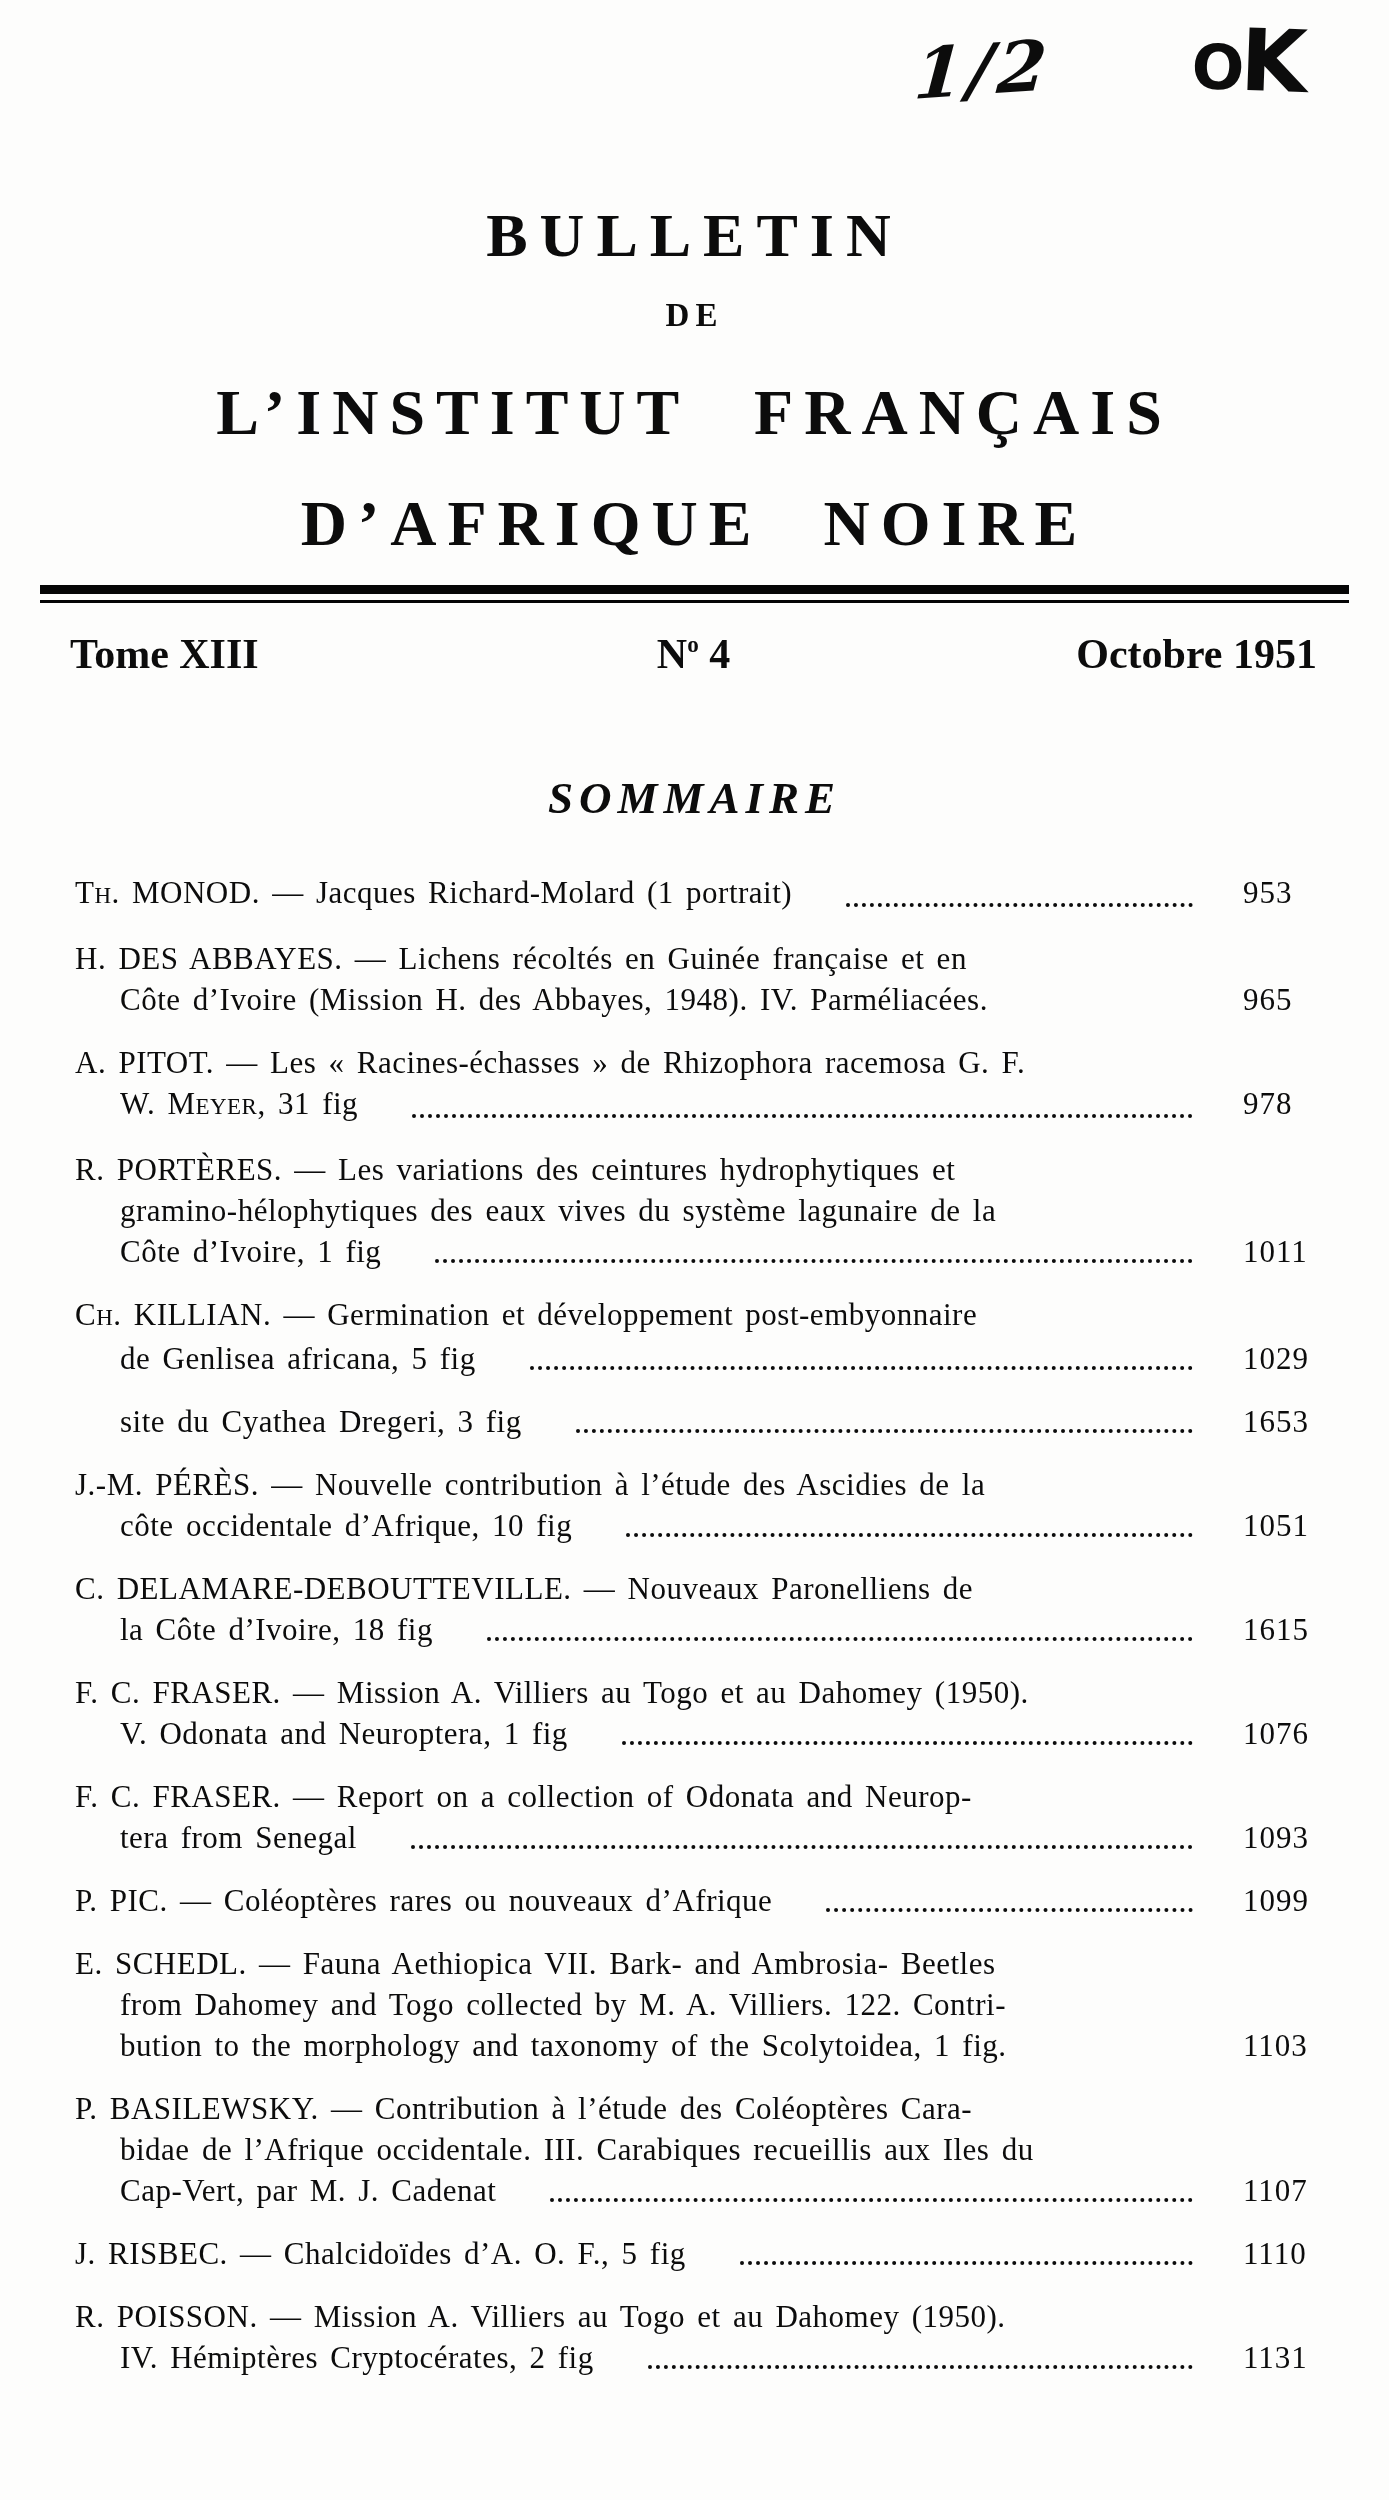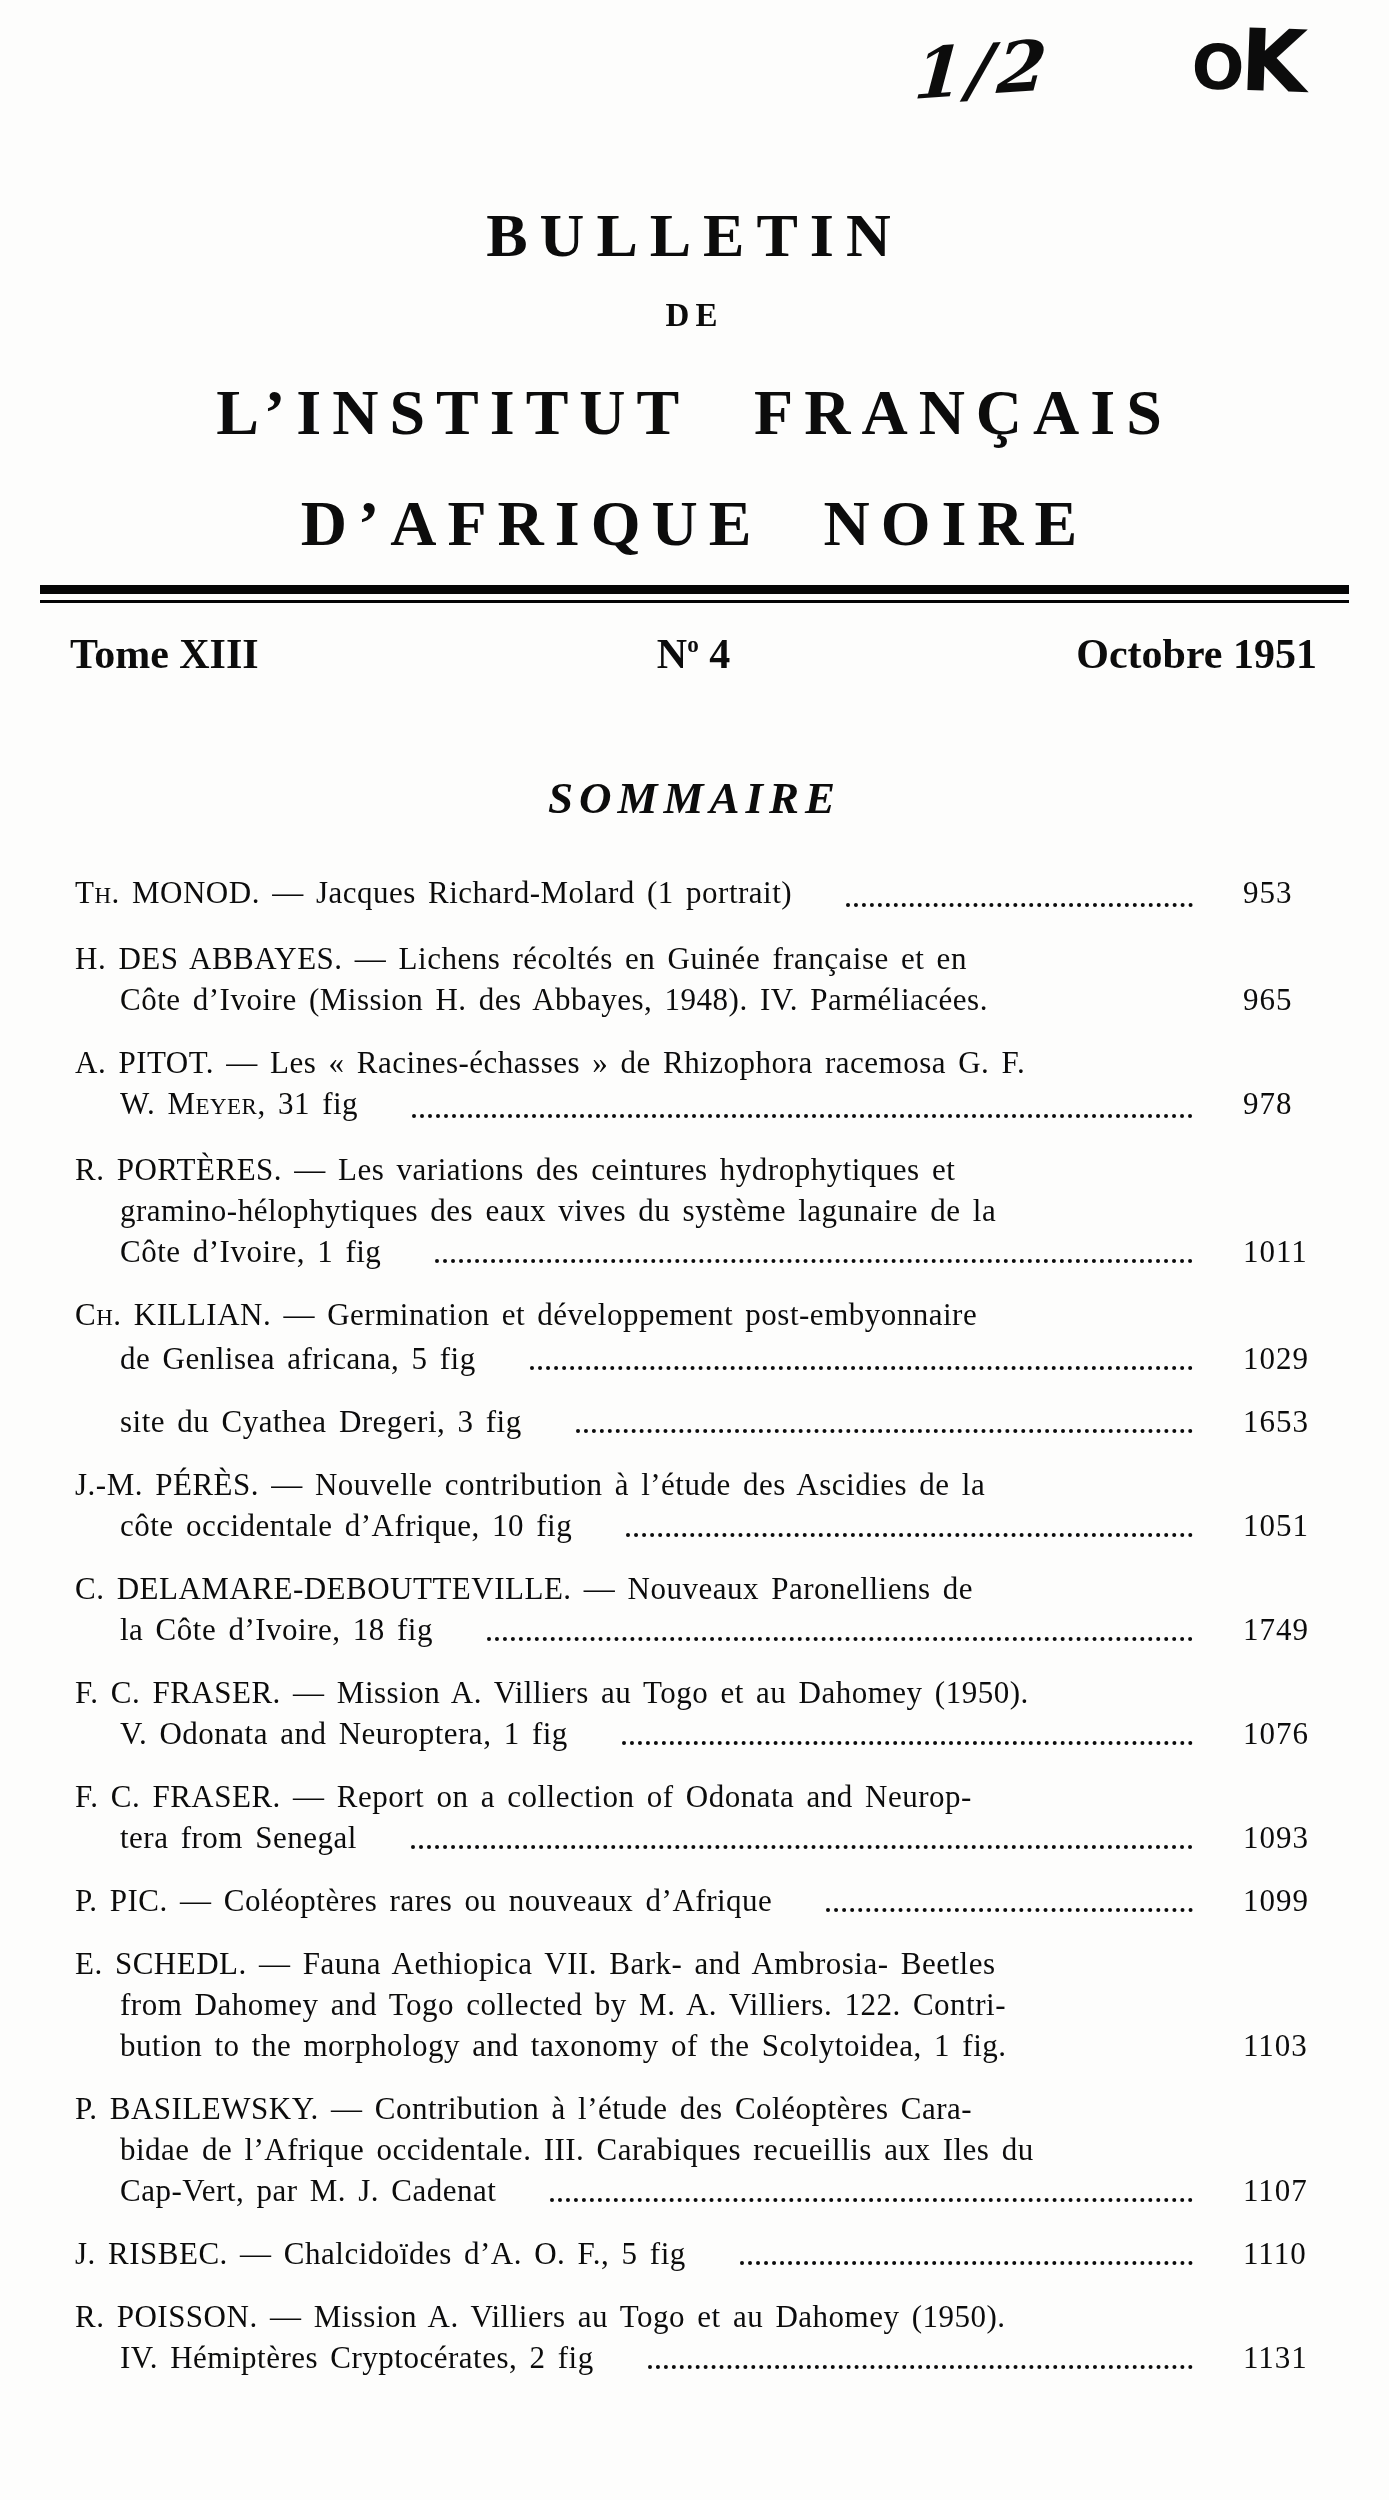--- a/index.html
+++ b/index.html
@@ -139,21 +139,21 @@
         <span class="line-text"><span>côte occidentale d’Afrique, 10 fig</span></span>
         <span class="leader"></span>
         <span class="page">1051</span>
       </div>
     </div>
     <div class="toc-entry">
       <div class="toc-line"><span class="line-text"><span>C. DELAMARE-DEBOUTTEVILLE. — Nouveaux Paronelliens de</span></span></div>
       <div class="toc-line cont last">
         <span class="line-text"><span>la Côte d’Ivoire, 18 fig</span></span>
         <span class="leader"></span>
-        <span class="page">1749</span>
+        <span class="page">1615</span>
       </div>
     </div>
     <div class="toc-entry">
       <div class="toc-line"><span class="line-text"><span>F. C. FRASER. — Mission A. Villiers au Togo et au Dahomey (1950).</span></span></div>
       <div class="toc-line cont last">
         <span class="line-text"><span>V. </span><span class="i">Odonata</span><span> and </span><span class="i">Neuroptera</span><span>, 1 fig</span></span>
         <span class="leader"></span>
         <span class="page">1076</span>
       </div>
     </div>

